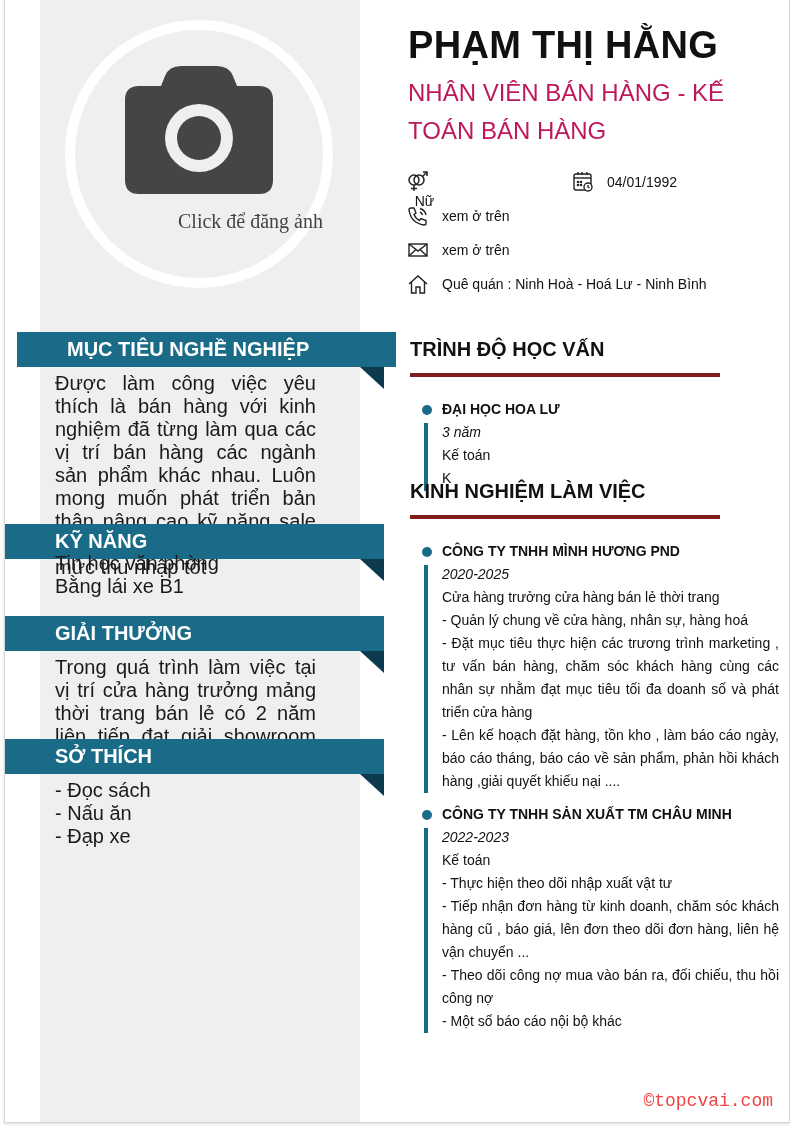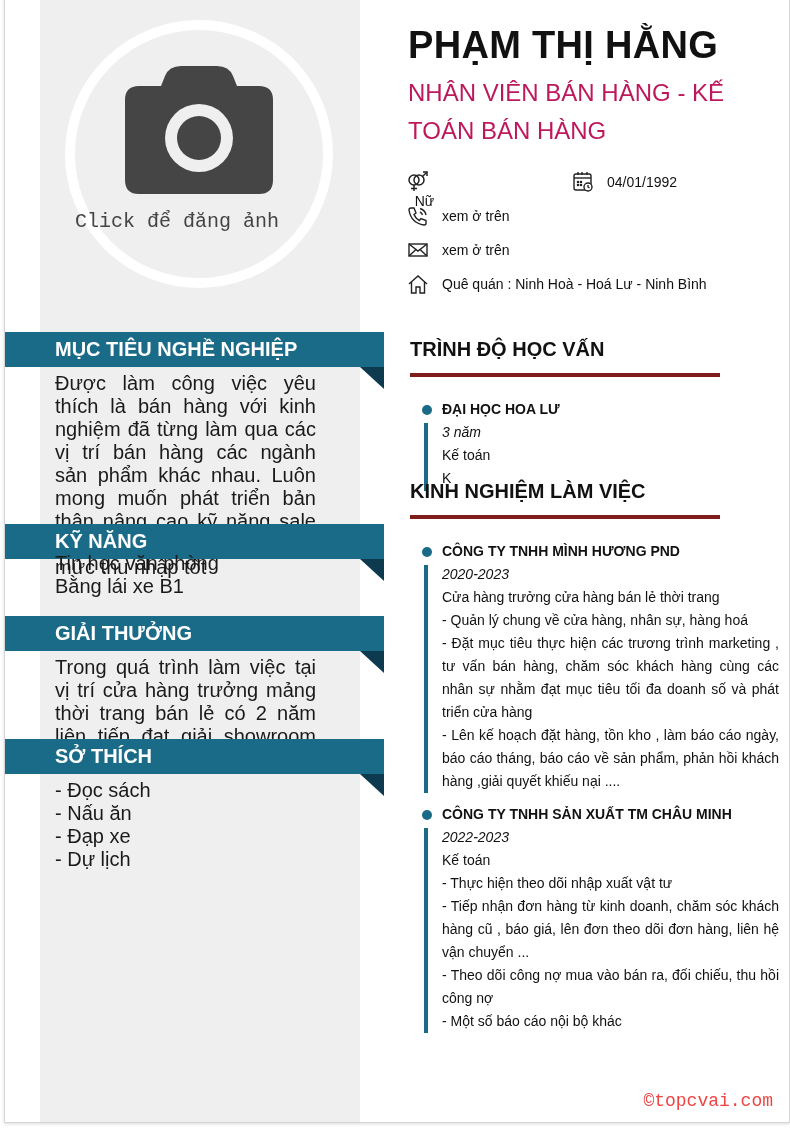--- a/index.html
+++ b/index.html
@@ -11,22 +11,22 @@
   }
   .left-panel {
     position: absolute; left: 40px; top: 0; width: 320px; height: 1122px; background: #efefef;
   }
   .avatar {
     position: absolute; left: 65px; top: 20px; width: 268px; height: 268px; border-radius: 50%;
     border: 10px solid #ffffff; background: #efefef; cursor: pointer;
   }
   .avatar svg { position: absolute; left: 50px; top: 36px; }
   .avatar-label {
-    position: absolute; left: 0; right: 0; top: 180px; text-align: left;
-    font-family: Liberation Mono, monospace; font-size: 20px; color: #444;
+    position: absolute; left: 0; right: 0; top: 180px; text-align: right;
+    font-family: Liberation Serif, serif; font-size: 20px; color: #444;
   }
   .ribbon {
     position: absolute; left: 5px; width: 379px; height: 35px; background: #1a6b87;
     color: #fff; font-weight: bold; font-size: 20px; padding-left: 50px; line-height: 35px;
   }
   .ribbon-fold {
     position: absolute; left: 360px; width: 0; height: 0;
     border-top: 22px solid #0d3a4f; border-left: 24px solid transparent;
   }
   .left-text {
@@ -126,42 +126,41 @@
 <div class="info-row" style="left:407px; top:273px;">
   <span class="ic">
     <svg width="22" height="22" viewBox="0 0 22 22" fill="none" stroke="#222" stroke-width="1.4">
       <path d="M2 11 L11 3 L20 11"></path>
         <path d="M4.5 9 V20 H9 V14 H13 V20 H17.5 V9"></path>
     </svg>
   </span>
   <span>Quê quán : Ninh Hoà - Hoá Lư - Ninh Bình</span>
 </div>
 
-<div class="ribbon" style="top:332px;">MỤC TIÊU NGHỀ NGHIỆP</div>
+<div class="ribbon" style="top:332px;margin-left:12px;">MỤC TIÊU NGHỀ NGHIỆP</div>
 <div class="ribbon-fold" style="top:367px;"></div>
 <div class="left-text justify" style="top:372px;">Được làm công việc yêu thích là bán hàng với kinh nghiệm đã từng làm qua các vị trí bán hàng các ngành sản phẩm khác nhau.  Luôn mong muốn phát triển bản thân nâng cao kỹ năng sale để có cơ hội phát triển và có mức thu nhập tốt</div>
 
 <div class="ribbon" style="top:524px;">KỸ NĂNG</div>
 <div class="ribbon-fold" style="top:559px;"></div>
 <div class="left-text" style="top:552px;">
   <div>Tin học văn phòng</div>
   <div>Bằng lái xe B1</div>
 </div>
 
 <div class="ribbon" style="top:616px;">GIẢI THƯỞNG</div>
 <div class="ribbon-fold" style="top:651px;"></div>
 <div class="left-text justify" style="top:656px;">Trong quá trình làm việc tại vị trí cửa hàng trưởng mảng thời trang bán lẻ có 2 năm liên tiếp đạt giải showroom xuất sắc</div>
 
 <div class="ribbon" style="top:739px;">SỞ THÍCH</div>
 <div class="ribbon-fold" style="top:774px;"></div>
 <div class="left-text" style="top:779px;">
   <div>- Đọc sách</div>
   <div>- Nấu ăn</div>
   <div>- Đạp xe</div>
-  <div>- Dự lịch</div>
 </div>
 
 <div class="sec-title" style="top:335px;">TRÌNH ĐỘ HỌC VẤN</div>
 <div class="timeline" style="top:370px; height:95px;">
   <div class="tl-dot" style="top:7px;"></div>
   <div class="tl-bar" style="top:25px; height:68px;"></div>
   <div class="tl-content" style="top:0;">
     <div class="tl-head">ĐẠI HỌC HOA LƯ</div>
     <div class="tl-date">3 năm</div>
     <div>Kế toán</div>
@@ -169,21 +168,21 @@
   </div>
 </div>
 
 <div class="sec-title" style="top:477px;">KINH NGHIỆM LÀM VIỆC</div>
 
 <div class="timeline" style="top:512px; height:255px;">
   <div class="tl-dot" style="top:7px;"></div>
   <div class="tl-bar" style="top:25px; height:228px;"></div>
   <div class="tl-content justify" style="top:0;">
     <div class="tl-head">CÔNG TY TNHH MÌNH HƯƠNG PND</div>
-    <div class="tl-date">2020-2023</div>
+    <div class="tl-date">2020-2025</div>
     <div>Cửa hàng trưởng cửa hàng bán lẻ thời trang</div>
     <div>- Quản lý chung về cửa hàng, nhân sự, hàng hoá</div>
     <div>- Đặt mục tiêu thực hiện các trương trình marketing , tư vấn bán hàng, chăm sóc khách hàng cùng các nhân sự nhằm đạt mục tiêu tối đa doanh số và phát triển cửa hàng</div>
     <div>- Lên kế hoạch đặt hàng, tồn kho , làm báo cáo ngày, báo cáo tháng, báo cáo về sản phẩm, phản hồi khách hàng ,giải quyết khiếu nại ....</div>
   </div>
 </div>
 
 <div class="timeline" style="top:775px; height:235px;">
   <div class="tl-dot" style="top:7px;"></div>
   <div class="tl-bar" style="top:25px; height:205px;"></div>

